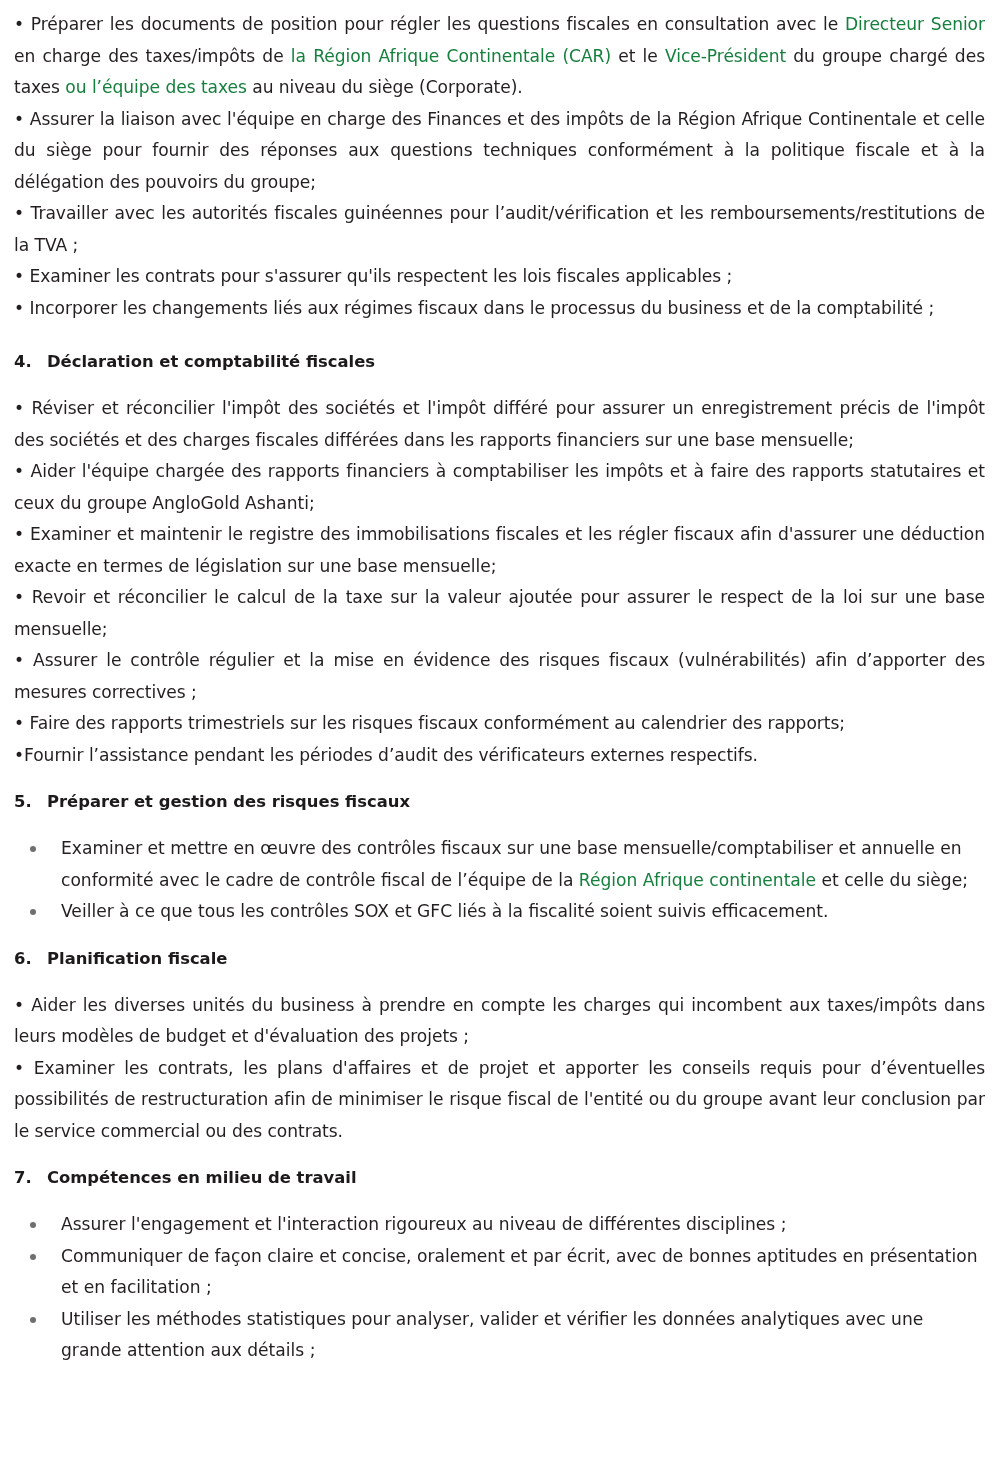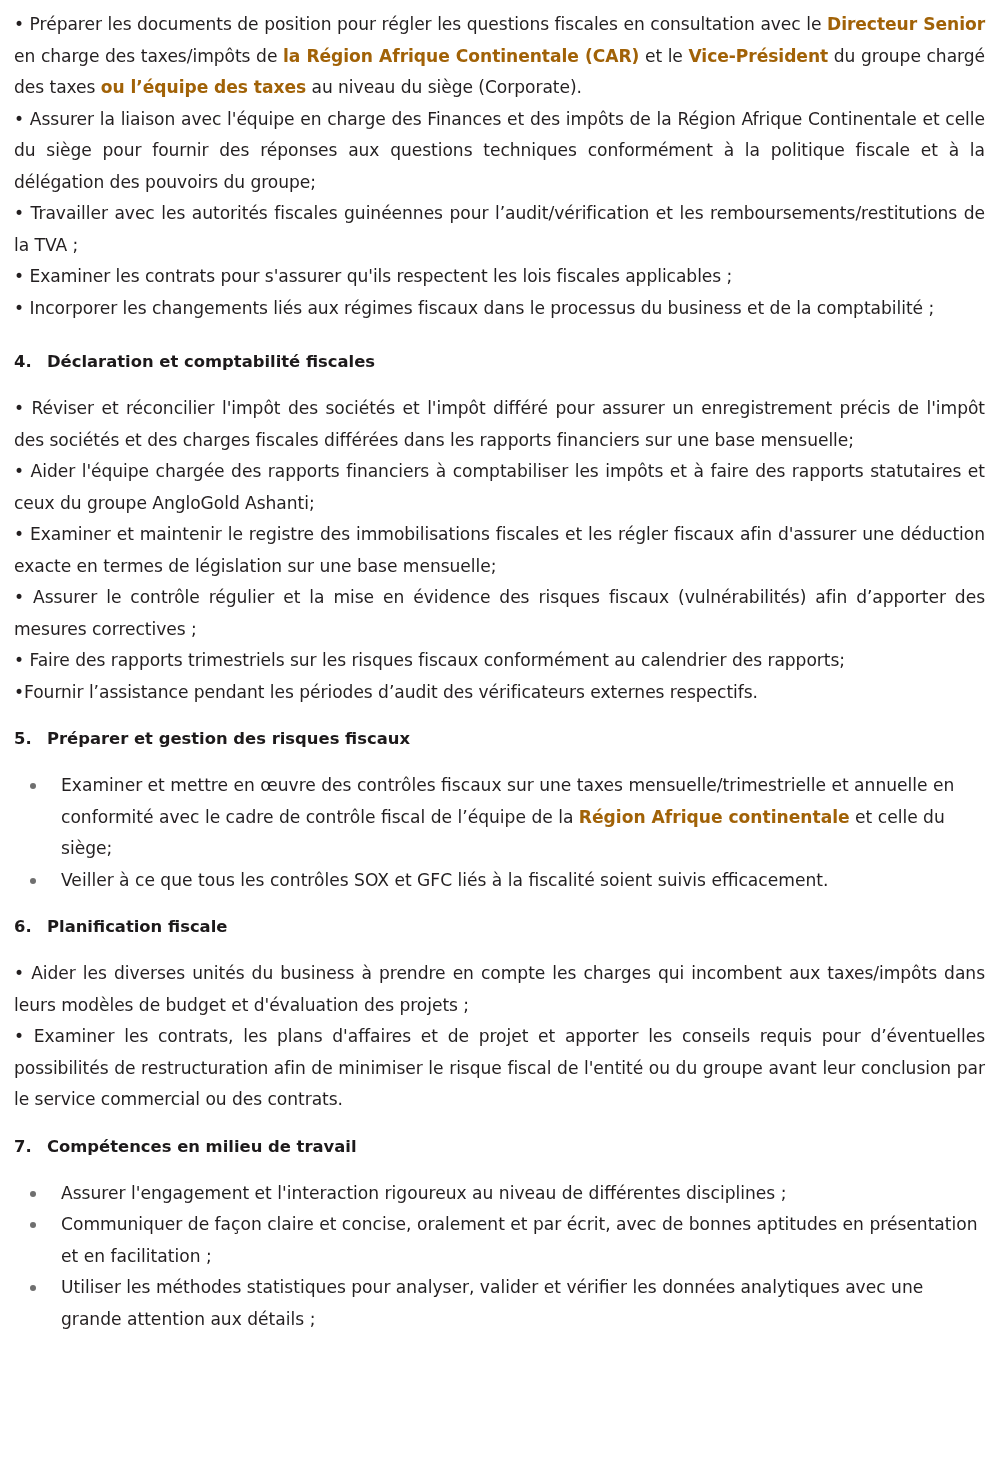--- a/index.html
+++ b/index.html
@@ -83,21 +83,21 @@
     left: 16px;
     top: 13px;
     width: 6px;
     height: 6px;
     border-radius: 50%;
     background: #6f6f6f;
   }
   .gap-md { height: 19px; }
   .gap-lg { height: 26px; }
 
-  b, strong { font-weight: bold; color: #a16207; }
+  b, strong { font-weight: normal; color: #15803d; }
 </style>
 </head>
 <body>
 
 <div id="page">
   <div class="content">
 
     <p class="para-bullet"><span>• Préparer les documents de position pour régler les questions fiscales en consultation avec le </span><b>Directeur Senior</b><span> en charge des taxes/impôts de </span><b>la Région Afrique Continentale (CAR)</b><span> et le </span><b>Vice-Président</b><span> du groupe chargé des taxes </span><b>ou l’équipe des taxes</b><span> au niveau du siège (Corporate).</span></p>
 
     <p class="para-bullet"><span>• Assurer la liaison avec l'équipe en charge des Finances et des impôts de la Région Afrique Continentale et celle du siège pour fournir des réponses aux questions techniques conformément à la politique fiscale et à la délégation des pouvoirs du groupe;</span></p>
@@ -113,35 +113,36 @@
     <div class="section-heading">
       <span class="num">4.</span>
       <span class="htext">Déclaration et comptabilité fiscales</span>
     </div>
 
     <div class="gap-md"></div>
 
     <p class="para-bullet"><span>• Réviser et réconcilier l'impôt des sociétés et l'impôt différé pour assurer un enregistrement précis de l'impôt des sociétés et des charges fiscales différées dans les rapports financiers sur une base mensuelle;</span></p>
     <p class="para-bullet"><span>• Aider l'équipe chargée des rapports financiers à comptabiliser les impôts et à faire des rapports statutaires et ceux du groupe AngloGold Ashanti;</span></p>
     <p class="para-bullet"><span>• Examiner et maintenir le registre des immobilisations fiscales et les régler fiscaux afin d'assurer une déduction exacte en termes de législation sur une base mensuelle;</span></p>
+    <p class="para-bullet"><span>• Revoir et réconcilier le calcul de la taxe sur la valeur ajoutée pour assurer le respect de la loi sur une base mensuelle;</span></p>
     <p class="para-bullet"><span>• Assurer le contrôle régulier et la mise en évidence des risques fiscaux (vulnérabilités) afin d’apporter des mesures correctives ;</span></p>
     <p class="para-bullet"><span>• Faire des rapports trimestriels sur les risques fiscaux conformément au calendrier des rapports;</span></p>
     <p class="para-bullet"><span>•Fournir l’assistance pendant les périodes d’audit des vérificateurs externes respectifs.</span></p>
 
     <div class="gap-md"></div>
 
     <div class="section-heading">
       <span class="num">5.</span>
       <span class="htext">Préparer et gestion des risques fiscaux</span>
     </div>
 
     <div class="gap-md"></div>
 
     <ul class="dot-list">
-        <li><span class="dot"></span><span><span>Examiner et mettre en œuvre des contrôles fiscaux sur une taxes mensuelle/trimestrielle et annuelle en conformité avec le cadre de contrôle fiscal de l’équipe de la </span><b>Région Afrique continentale</b><span> et celle du siège;</span></span></li>
+        <li><span class="dot"></span><span><span>Examiner et mettre en œuvre des contrôles fiscaux sur une base mensuelle/comptabiliser et annuelle en conformité avec le cadre de contrôle fiscal de l’équipe de la </span><b>Région Afrique continentale</b><span> et celle du siège;</span></span></li>
         <li><span class="dot"></span><span><span>Veiller à ce que tous les contrôles SOX et GFC liés à la fiscalité soient suivis efficacement.</span></span></li>
       </ul>
 
     <div class="gap-md"></div>
 
     <div class="section-heading">
       <span class="num">6.</span>
       <span class="htext">Planification fiscale</span>
     </div>
 

